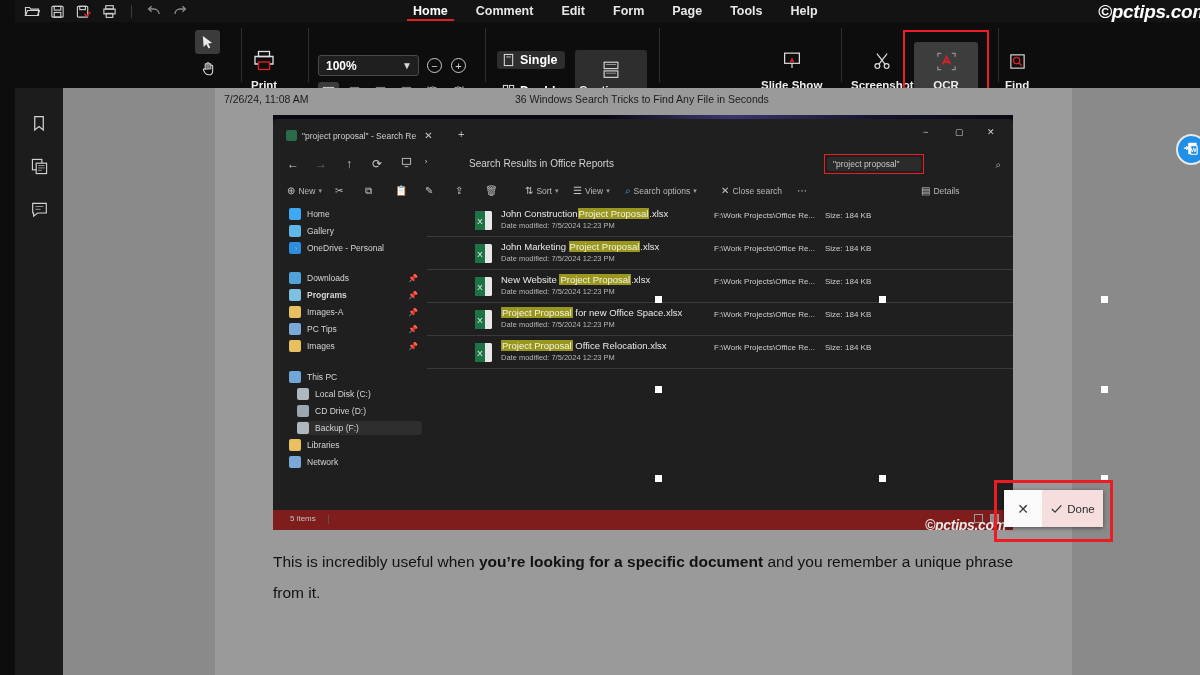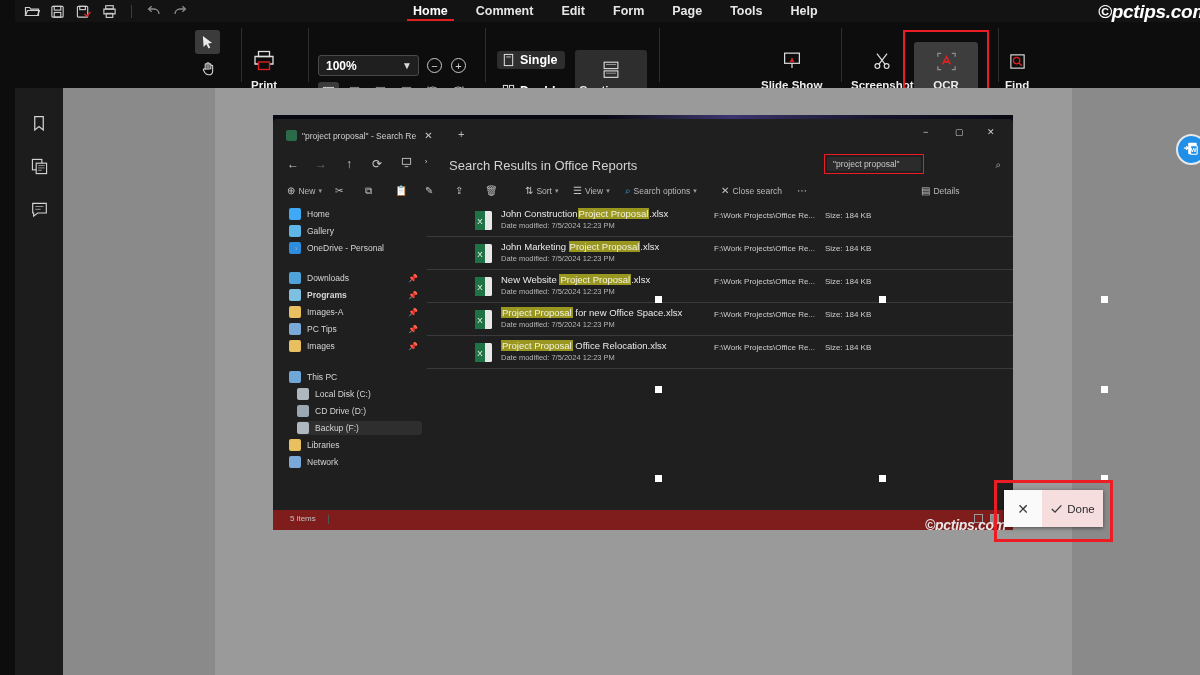--- a/index.html
+++ b/index.html
@@ -75,21 +75,21 @@
   .etab { position:absolute; left:13px; top:5px; height:23px; display:flex; align-items:center; gap:5px; }
   .etab-ico { width:11px; height:11px; border-radius:2px; background:#2b6b4a; }
   .etab-txt { color:#cfcfcf; font-size:8.5px; white-space:nowrap; }
   .etab-x { color:#c9c9c9; font-size:10px; margin-left:3px; }
   .etab-plus { position:absolute; left:185px; top:9px; color:#bdbdbd; font-size:11px; }
   .wctl { position:absolute; top:8px; color:#cfcfcf; font-size:9px; }
 
   .addrbar { position:absolute; left:0; top:30px; width:740px; height:30px; }
   .nav-ico { position:absolute; top:8px; color:#c6c6c6; font-size:12px; width:14px; text-align:center; }
   .nav-ico.dim { color:#6a6a6a; }
-  .crumb { position:absolute; left:176px; top:9px; color:#d2d2d2; font-size:13px; }
+  .crumb { position:absolute; left:196px; top:9px; color:#d2d2d2; font-size:10px; }
   .srch-hl { position:absolute; left:551px; top:5px; width:100px; height:20px; border:1.6px solid #ec1c24; }
   .srch-box { position:absolute; left:554px; top:8px; width:94px; height:14px; background:#2b2b2b; border-radius:2px; }
   .srch-txt { position:absolute; left:560px; top:8px; color:#c9c9c9; font-size:8.5px; line-height:14px; }
   .srch-mag { position:absolute; right:12px; top:10px; color:#b5b5b5; font-size:10px; }
 
   .cmdbar { position:absolute; left:0; top:60px; width:740px; height:26px; }
   .cmd { position:absolute; top:6px; display:flex; align-items:center; gap:3px; color:#b9b9b9; font-size:8.5px; white-space:nowrap; }
   .cmd .g { font-size:10px; color:#c4c4c4; }
   .cmd .cv { font-size:7px; color:#9a9a9a; }
 
@@ -371,20 +371,24 @@
       <svg width="17" height="17" viewBox="0 0 18 18" fill="none" stroke="#d4d4d4" stroke-width="1.2">
           <path d="M1.8 2.5h14.4v10.2H7l-4.2 3.3v-3.3H1.8z"></path>
           <path d="M4.6 5.8h8.6M4.6 8.8h5.6" stroke="#9a9a9a" stroke-width="1"></path>
         </svg>
     </div>
   </div>
 
   <div class="canvas">
     <div class="page">
 
+      <div class="page-hdr">
+        <div class="ph-date">7/26/24, 11:08 AM</div>
+        <div class="ph-title">36 Windows Search Tricks to Find Any File in Seconds</div>
+      </div>
 
       <div class="shot">
         <div class="shot-glow"></div>
 
         <div class="winbody">
 
           <div class="tabstrip">
             <div class="etab">
               <span class="etab-ico"></span>
               <span class="etab-txt">"project proposal" - Search Re</span>
@@ -618,20 +622,23 @@
       <div class="done-pop">
         <div class="dp-x">✕</div>
         <div class="dp-done">
           <svg width="13" height="13" viewBox="0 0 14 14" fill="none" stroke="#3a3a3a" stroke-width="1.4">
               <path d="M2 7.5l3.4 3.4L12.2 3.6"></path>
             </svg>
           <span>Done</span>
         </div>
       </div>
 
+      <div class="bodytext">
+        <span>This is incredibly useful when </span><b>you’re looking for a specific document</b><span> and you remember a unique phrase from it.</span>
+      </div>
     </div>
 
     <div class="word-btn" style="left:1113px; top:46px;">
       <svg width="19" height="19" viewBox="0 0 20 20" fill="none">
         <rect x="6.5" y="3" width="9" height="12" rx="1" fill="#ffffff"></rect>
         <rect x="9" y="6" width="7" height="9" rx="1" fill="#1f8fe8" stroke="#ffffff" stroke-width="1.2"></rect>
         <text x="12.4" y="13" font-size="6.5" fill="#ffffff" text-anchor="middle" font-family="Liberation Sans" font-weight="bold">W</text>
         <path d="M2 8.5h4M4.4 6.6L6.3 8.5 4.4 10.4" stroke="#ffffff" stroke-width="1.2"></path>
       </svg>
     </div>

